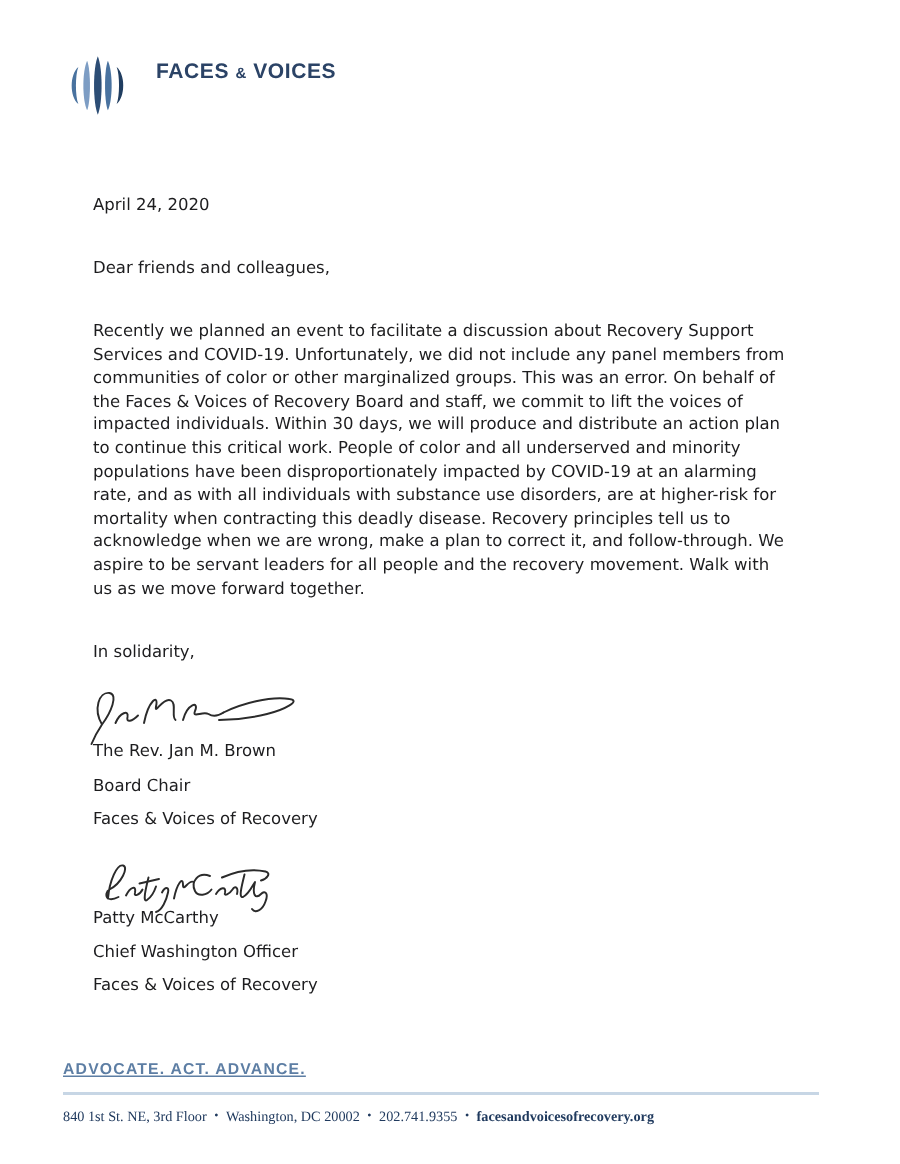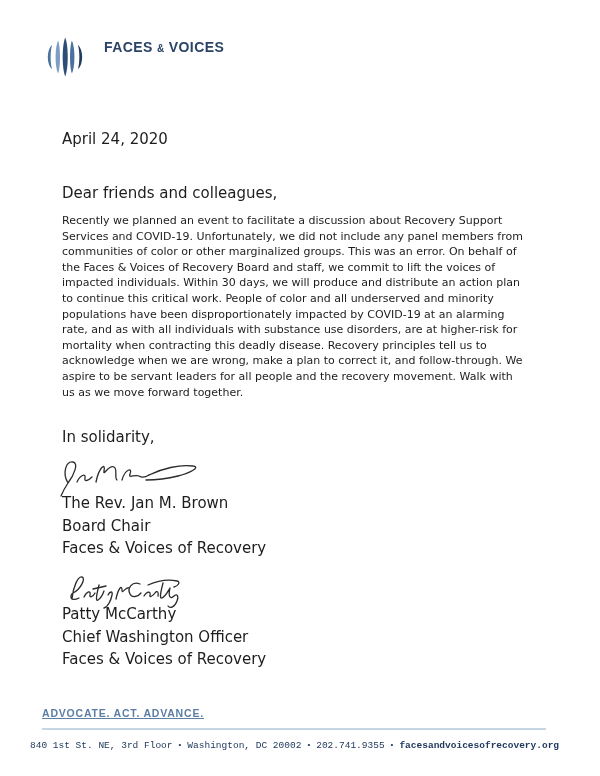--- a/index.html
+++ b/index.html
@@ -9,37 +9,37 @@
   }
   .abs{position:absolute;}
 
   
   .logo-icon{left:43px;top:36px;width:44px;height:42px;}
   .logo-text{left:104px;top:40px;color:#2b4366;font-family:"Liberation Sans",sans-serif;font-weight:bold;letter-spacing:.4px;line-height:15px;text-align:center;}
   .logo-line{font-size:14px;white-space:nowrap;}
   .logo-small{font-size:10px;letter-spacing:.3px;}
 
   
-  .letter-line{font-size:15px;white-space:nowrap;}
+  .letter-line{font-size:11px;white-space:nowrap;}
   .date{left:62px;top:130px;}
-  .salutation{left:62px;top:172px;margin-top:12px;}
+  .salutation{left:62px;top:172px;}
   .body-par{left:62px;top:213px;width:540px;font-size:11px;line-height:15.6px;white-space:pre-line;}
   .closing{left:62px;top:428px;}
 
   .sig-svg{stroke:#2b2b2b;fill:none;stroke-width:1.3;stroke-linecap:round;stroke-linejoin:round;}
   .sig1{left:58px;top:455px;width:150px;height:44px;}
   .sig2{left:60px;top:569px;width:122px;height:42px;}
 
   .n1a{left:62px;top:494px;} .n1b{left:62px;top:517px;} .n1c{left:62px;top:539px;}
   .n2a{left:62px;top:605px;} .n2b{left:62px;top:628px;} .n2c{left:62px;top:650px;}
 
   
   .tagline{left:42px;top:707px;font-family:"Liberation Sans",sans-serif;font-weight:bold;font-size:10.5px;letter-spacing:.8px;color:#5d7ea4;white-space:nowrap;text-decoration:underline;}
   .footer-rule{left:42px;top:728px;width:504px;height:2px;background:#c7d6e5;}
-  .address{left:30px;top:740px;font-family:Liberation Mono, monospace;font-size:9.5px;color:#203a5e;white-space:nowrap;text-align:right;}
+  .address{left:42px;top:740px;font-family:Liberation Serif, serif;font-size:9.5px;color:#203a5e;white-space:nowrap;text-align:right;}
   .address .sep{padding:0 5px;font-size:8px;position:relative;top:-1px;}
   .address .site{font-weight:bold;}
 </style>
 </head>
 <body>
 
 <div class="abs logo-icon">
   <svg width="44" height="42" viewBox="0 0 105 95" xmlns="http://www.w3.org/2000/svg">
     <path d="M22,18 C8,30 8,65 22,77 C17,64 17,31 22,18 Z" fill="#49729f"></path>
     <path d="M36,8 C28,25 28,70 36,87 C42,72 42,23 36,8 Z" fill="#7d9dc4"></path>

